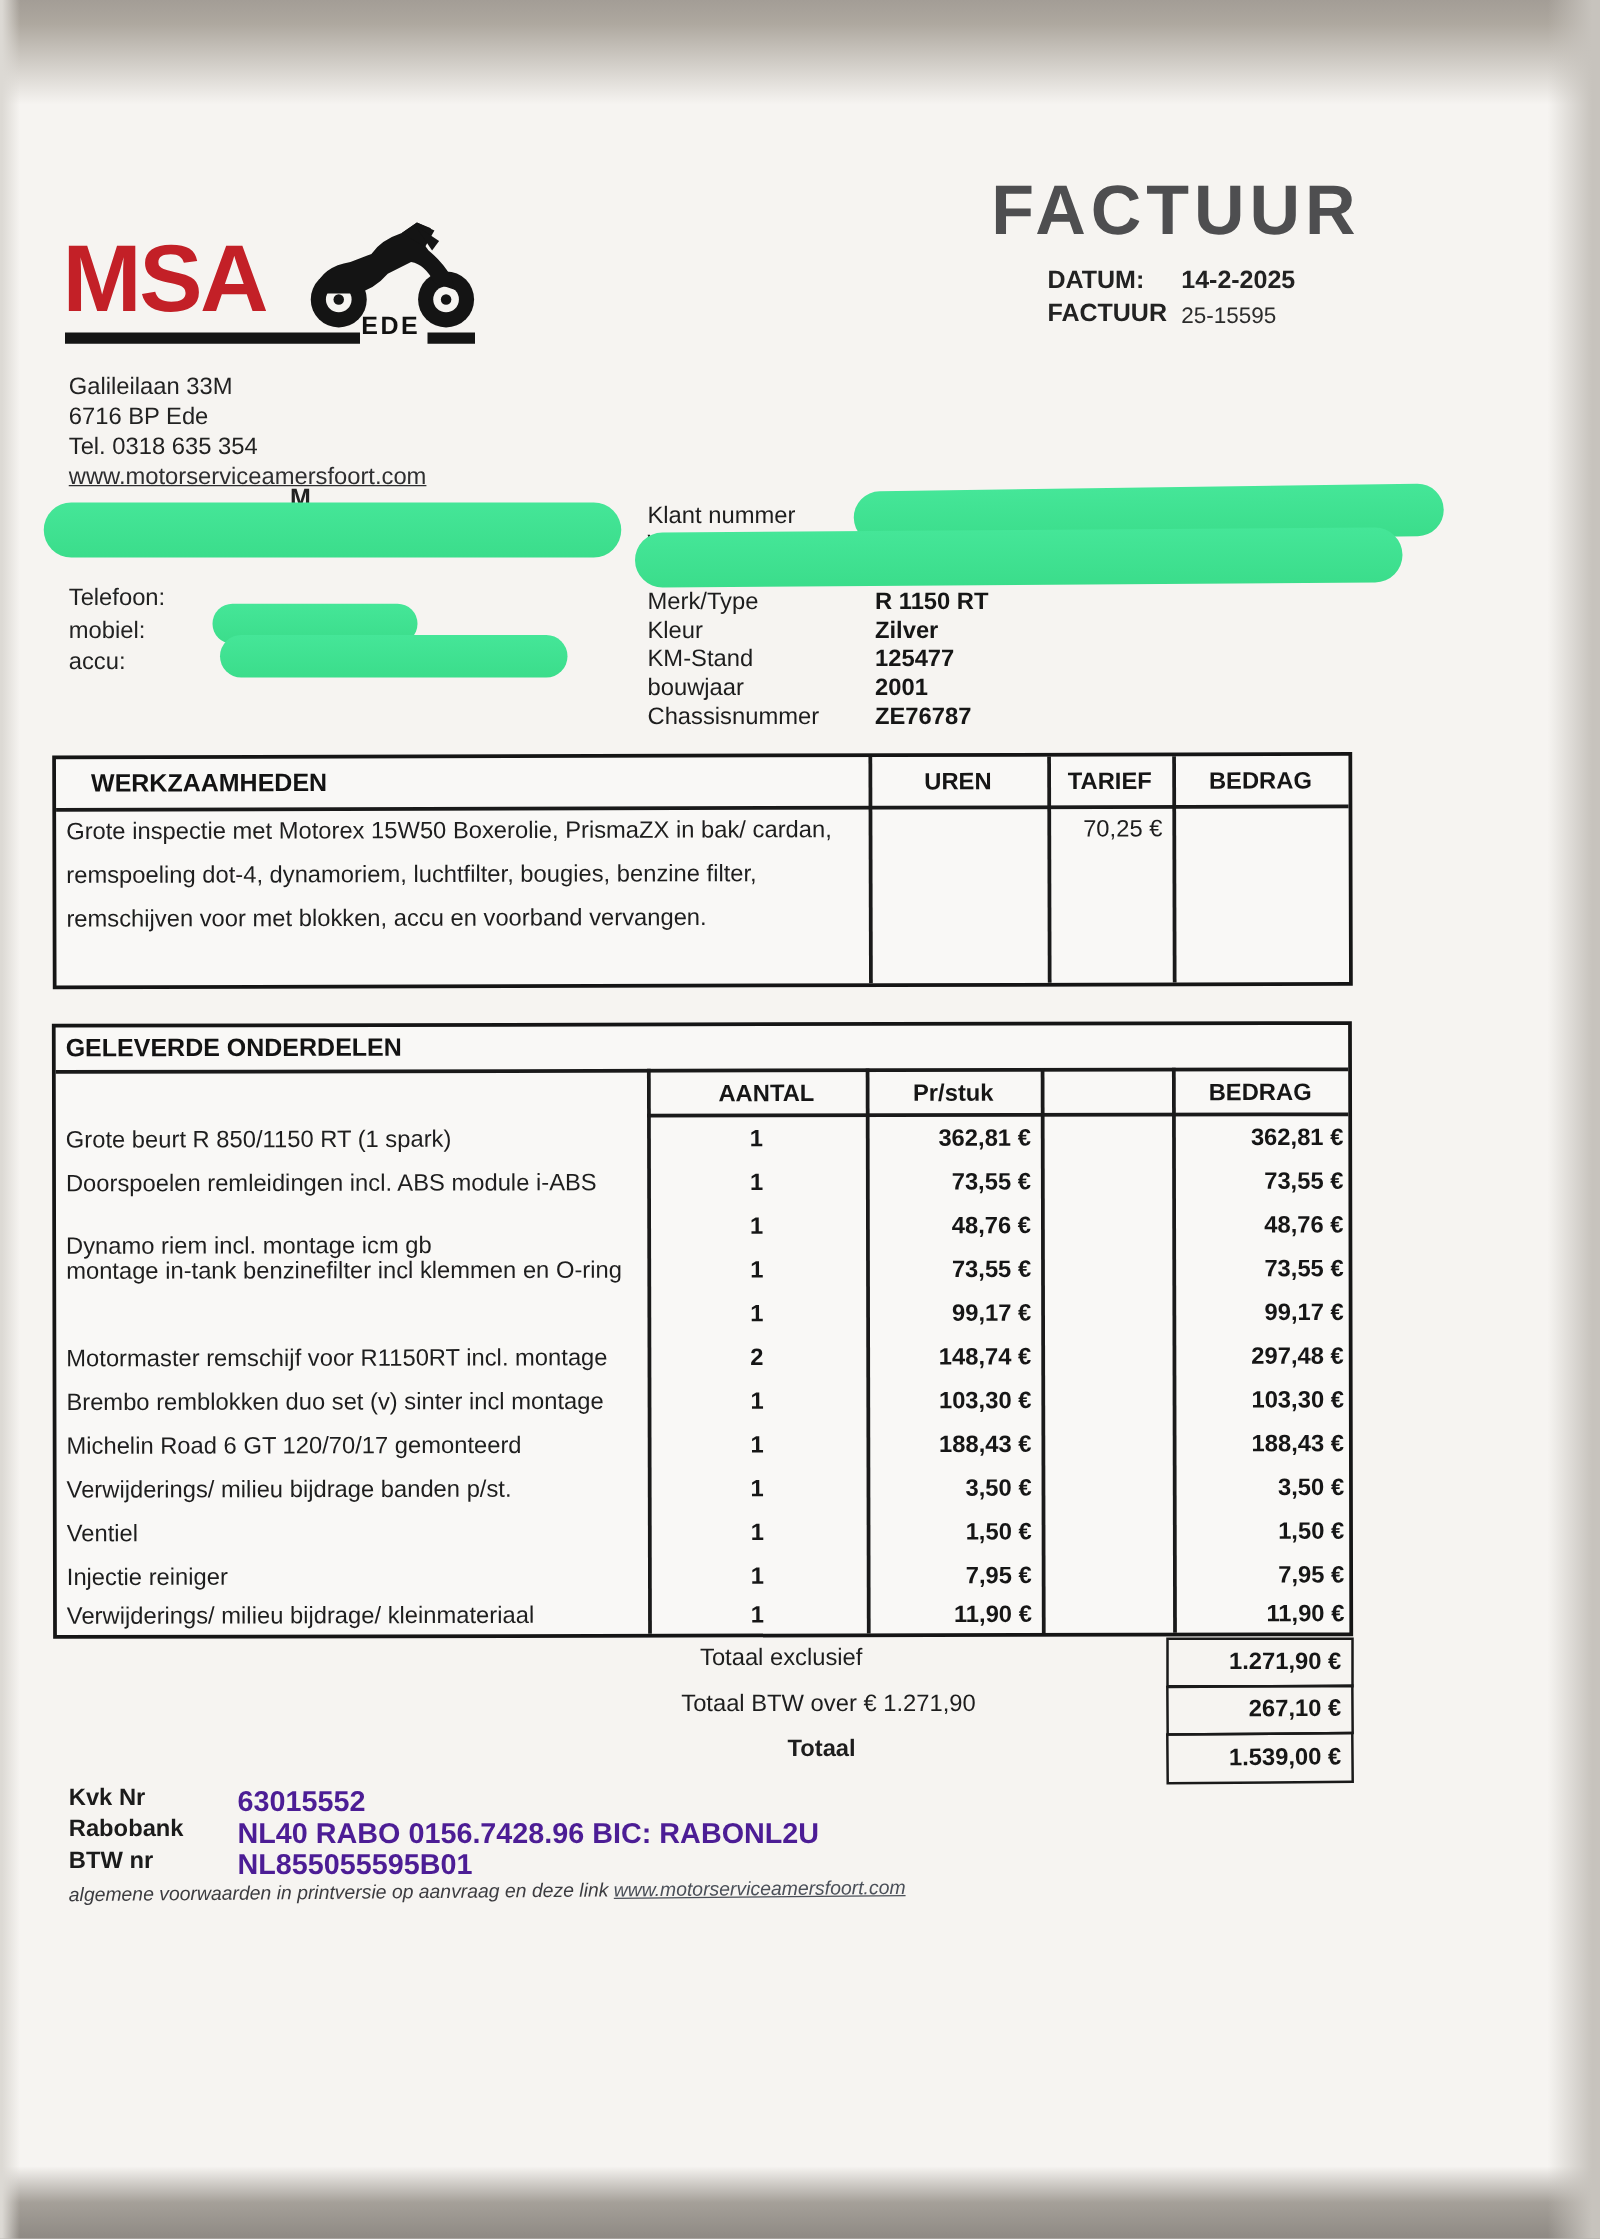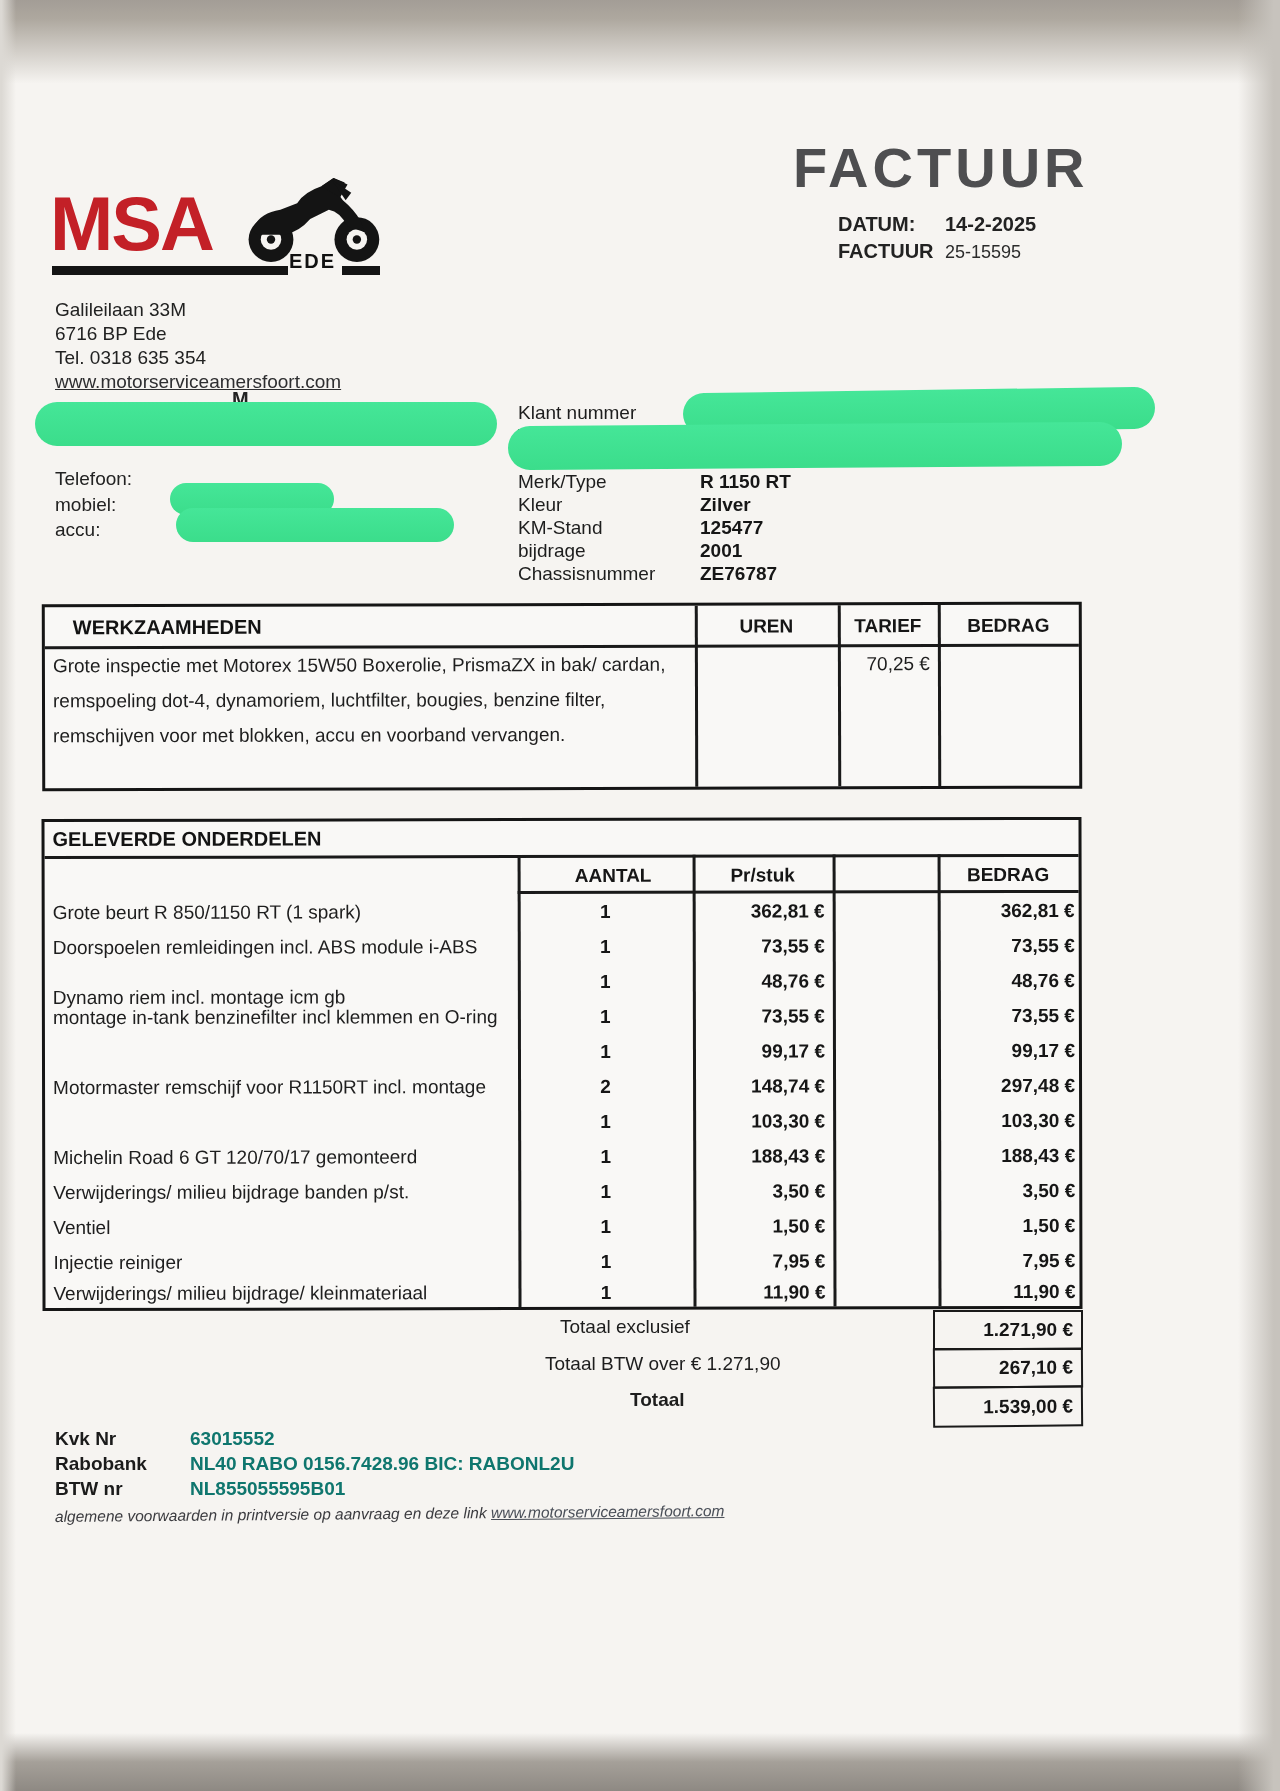--- a/index.html
+++ b/index.html
@@ -49,21 +49,21 @@
   .desc{font-size:19px;color:#1e1e1e;white-space:nowrap;}
   .num{font-size:19px;font-weight:bold;color:#161616;}
   .numr{text-align:right;}
   
   .tot-label{font-size:19px;color:#1d1d1d;}
   .tot-box{border:2.5px solid #1a1a1a;}
   .tot-val{position:absolute;right:8px;top:50%;transform:translateY(-50%);
     font-size:19px;font-weight:bold;color:#161616;}
   
   .foot-label{left:55px;font-size:19px;font-weight:bold;color:#1b1b1b;}
-  .foot-value{left:190px;font-size:19px;font-weight:bold;color:#0f766e;text-align:center;}
+  .foot-value{left:190px;font-size:23px;font-weight:bold;color:#4c1d95;text-align:center;}
   .terms{left:55px;top:1505px;font-size:15.5px;font-style:italic;color:#3c3c40;
     transform:rotate(-0.5deg);}
   .terms .link2{color:#4a4f58;text-decoration:underline;}
 </style>
 </head>
 <body>
 
 <div class="abs scan-band-top"></div>
 <div class="abs scan-band-bottom"></div>
 <div class="abs scan-band-right"></div>
@@ -114,21 +114,21 @@
   <div class="abs veh-label" style="top:425px;">Werkplaatsdatum</div>
   <div class="abs veh-value" style="top:425px;">14-2-2025</div>
   <div class="abs veh-label" style="top:448px;">Kenteken</div>
   <div class="abs veh-value" style="top:448px;">MX-VL-82</div>
   <div class="abs veh-label" style="top:471px;">Merk/Type</div>
   <div class="abs veh-value" style="top:471px;">R 1150 RT</div>
   <div class="abs veh-label" style="top:494px;">Kleur</div>
   <div class="abs veh-value" style="top:494px;">Zilver</div>
   <div class="abs veh-label" style="top:517px;">KM-Stand</div>
   <div class="abs veh-value" style="top:517px;">125477</div>
-  <div class="abs veh-label" style="top:540px;">bijdrage</div>
+  <div class="abs veh-label" style="top:540px;">bouwjaar</div>
   <div class="abs veh-value" style="top:540px;">2001</div>
   <div class="abs veh-label" style="top:563px;">Chassisnummer</div>
   <div class="abs veh-value" style="top:563px;">ZE76787</div>
 </div>
 
 <div class="abs box work-table">
   <div class="vline" style="left:650px;top:0;height:181px;"></div>
   <div class="vline" style="left:793px;top:0;height:181px;"></div>
   <div class="vline" style="left:893px;top:0;height:181px;"></div>
   <div class="hline" style="left:0;top:39px;width:1034px;"></div>
@@ -176,20 +176,21 @@
 
   <div class="abs num" style="left:473px;top:220px;width:175px;text-align:center;">1</div>
   <div class="abs num numr" style="left:648px;top:220px;width:132px;">99,17 €</div>
   <div class="abs num numr" style="left:893px;top:220px;width:137px;">99,17 €</div>
 
   <div class="abs desc" style="left:8px;top:255px;">Motormaster remschijf voor R1150RT incl. montage</div>
   <div class="abs num" style="left:473px;top:255px;width:175px;text-align:center;">2</div>
   <div class="abs num numr" style="left:648px;top:255px;width:132px;">148,74 €</div>
   <div class="abs num numr" style="left:893px;top:255px;width:137px;">297,48 €</div>
 
+  <div class="abs desc" style="left:8px;top:290px;">Brembo remblokken duo set  (v) sinter incl montage</div>
   <div class="abs num" style="left:473px;top:290px;width:175px;text-align:center;">1</div>
   <div class="abs num numr" style="left:648px;top:290px;width:132px;">103,30 €</div>
   <div class="abs num numr" style="left:893px;top:290px;width:137px;">103,30 €</div>
 
   <div class="abs desc" style="left:8px;top:325px;">Michelin Road 6 GT 120/70/17 gemonteerd</div>
   <div class="abs num" style="left:473px;top:325px;width:175px;text-align:center;">1</div>
   <div class="abs num numr" style="left:648px;top:325px;width:132px;">188,43 €</div>
   <div class="abs num numr" style="left:893px;top:325px;width:137px;">188,43 €</div>
 
   <div class="abs desc" style="left:8px;top:360px;">Verwijderings/ milieu bijdrage banden p/st.</div>

